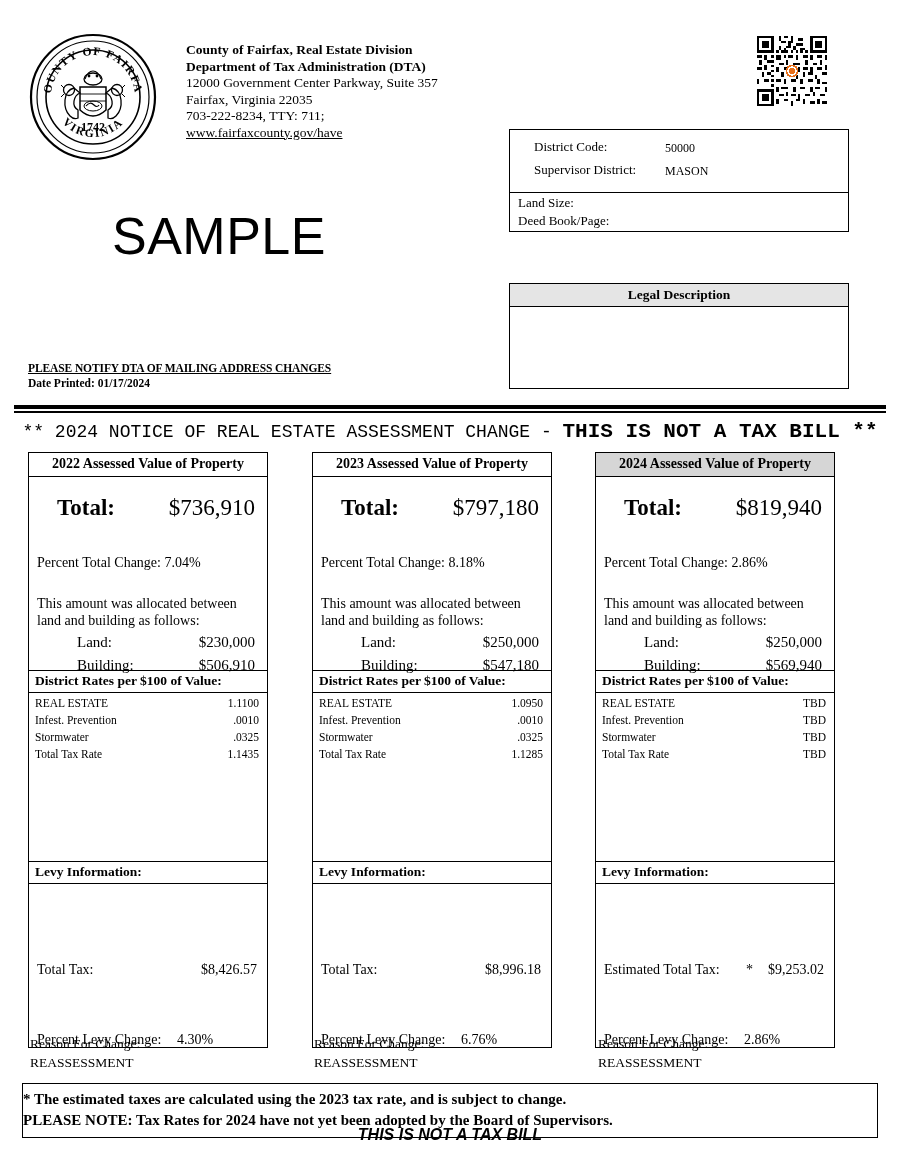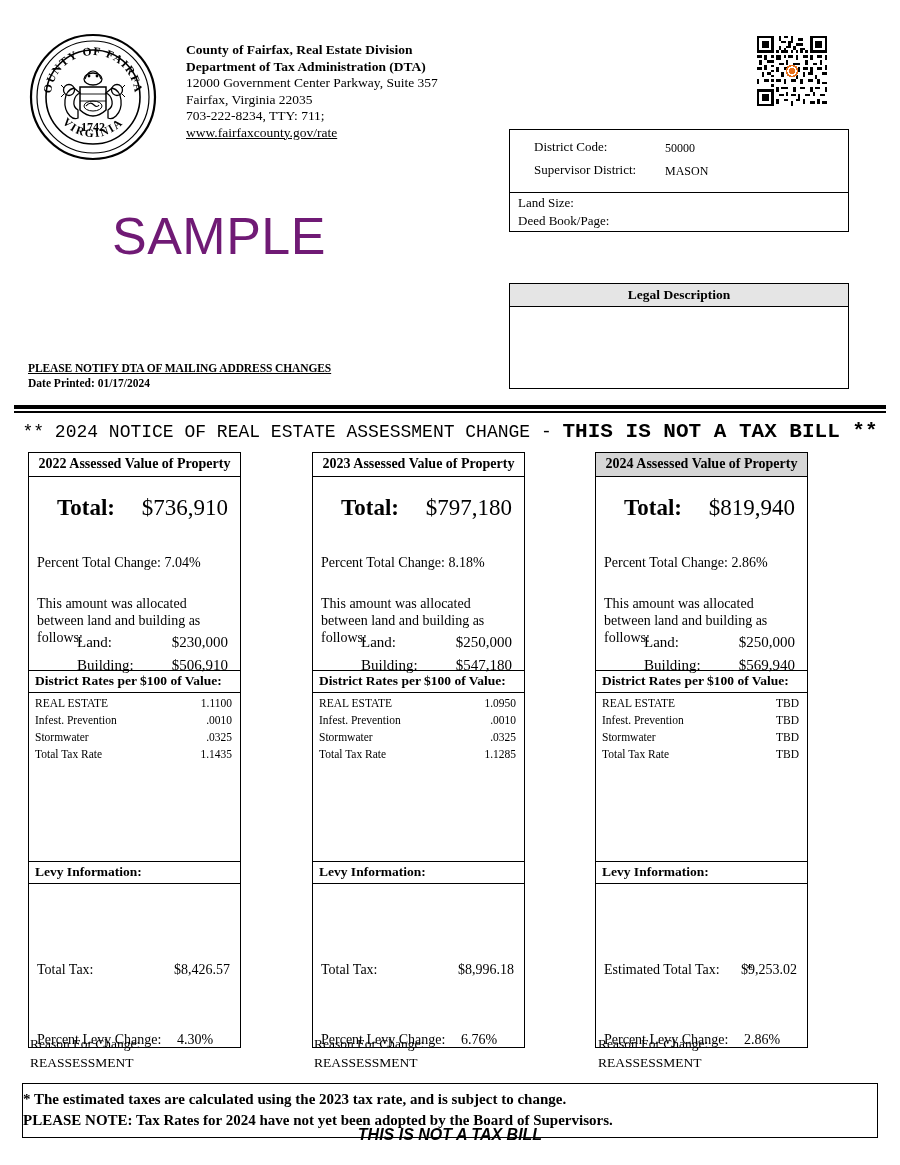--- a/index.html
+++ b/index.html
@@ -45,21 +45,21 @@
   }
 
   
   .sample-text {
     position: absolute;
     left: 112px;
     top: 206px;
     font-family: "Liberation Sans", sans-serif;
     font-size: 52px;
     letter-spacing: 0.5px;
-    color: #701a75;
+    color: #000000;
   }
 
   
   .mail-notice {
     position: absolute;
     left: 28px;
     top: 362px;
     font-size: 11.5px;
     font-weight: bold;
     text-decoration: underline;
@@ -155,21 +155,21 @@
     font-family: Liberation Mono, monospace;
     white-space: nowrap;
   }
   .notice-line .n-small { font-size: 18px; }
   .notice-line .n-big { font-size: 21px; font-weight: bold; }
 
   
   .col {
     position: absolute;
     top: 452px;
-    width: 213px;
+    width: 240px;
     box-sizing: border-box;
   }
   .col-1 { left: 28px; }
   .col-2 { left: 312px; }
   .col-3 { left: 595px; }
 
   .col-head {
     border: 1.5px solid #000;
     text-align: center;
     font-size: 14px;
@@ -364,21 +364,21 @@
     <text x="65" y="99" text-anchor="middle" font-family="'Liberation Serif',serif" font-size="12" font-weight="bold">1742</text>
   </svg>
 </div>
 
 <div class="agency-block">
   <div class="bold">County of Fairfax, Real Estate Division</div>
   <div class="bold">Department of Tax Administration (DTA)</div>
   <div>12000 Government Center Parkway, Suite 357</div>
   <div>Fairfax, Virginia 22035</div>
   <div>703-222-8234, TTY: 711;</div>
-  <div class="link">www.fairfaxcounty.gov/rate</div>
+  <div class="link">www.fairfaxcounty.gov/have</div>
 </div>
 
 <div class="qr">
   <svg viewBox="0 0 29 29" width="70" height="70" shape-rendering="crispEdges">
     <rect width="29" height="29" fill="#fff"></rect>
     <g fill="#000">
 
       <rect x="0" y="0" width="7" height="1"></rect>
         <rect x="0" y="6" width="7" height="1"></rect>
       <rect x="0" y="0" width="1" height="7"></rect>

